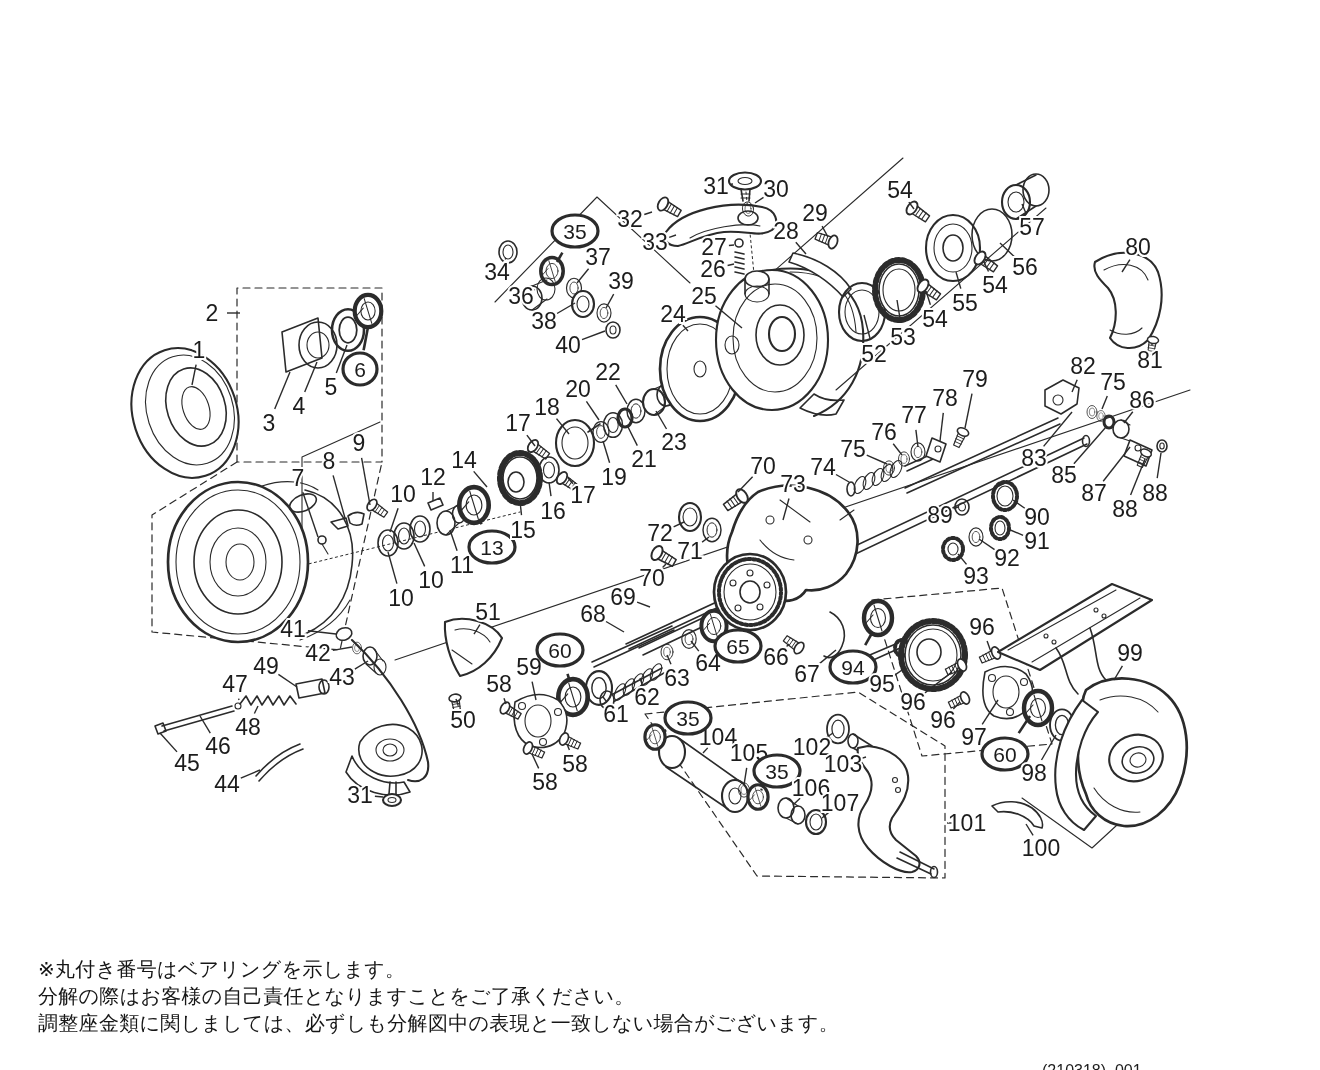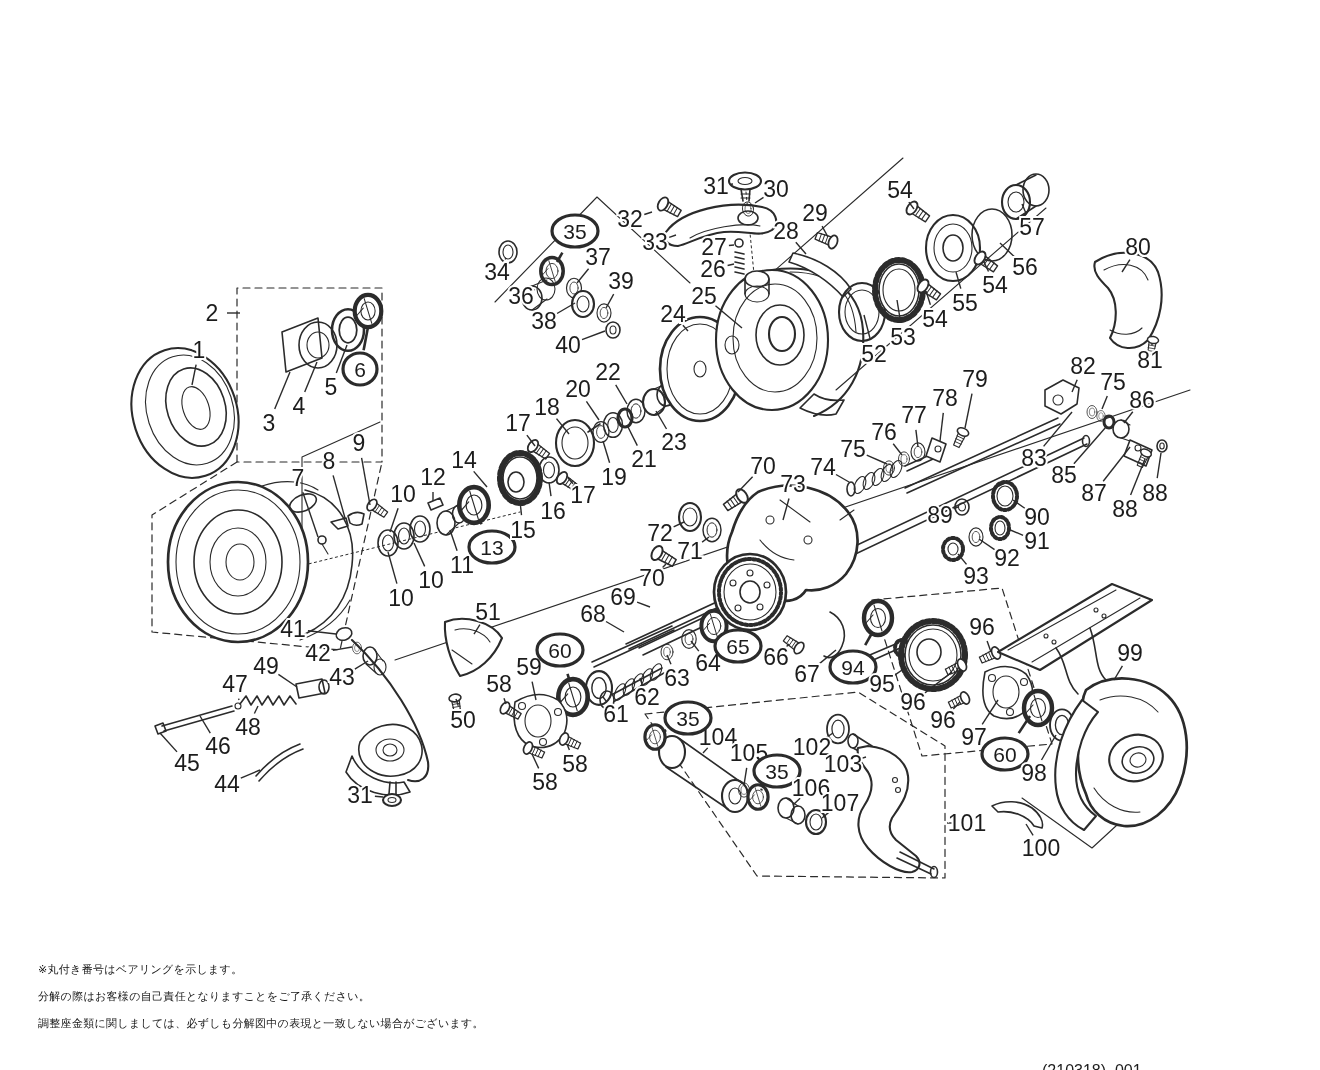--- a/index.html
+++ b/index.html
@@ -10,21 +10,21 @@
   .ln{stroke:#2b2b2b;stroke-linecap:round;stroke-linejoin:round;}
   .fn{fill:none}.fw{fill:#fff}
   .s1{stroke-width:1.1}.s15{stroke-width:1.6}.s2{stroke-width:2.1}.s25{stroke-width:2.7}
   .teeth{stroke-width:6;stroke-dasharray:3.2 3;fill:none}
   .teeth-sm{stroke-width:4;stroke-dasharray:2.4 2.4;fill:none}
   .dsh{stroke-dasharray:7 5;stroke-width:1.2}
   .dot{stroke-dasharray:2.2 3.2;stroke-width:1}
   .plbl{font-family:"Liberation Sans","DejaVu Sans",sans-serif;font-size:23px;fill:#1c1c1c;
         text-anchor:middle;paint-order:stroke;stroke:#fff;stroke-width:4px;}
   .pc{font-size:21px;stroke-width:0;}
-  #footer-notes{position:absolute;left:38px;top:956px;color:#161616;font-size:11px;line-height:27px;letter-spacing:.3px;}
+  #footer-notes{position:absolute;left:38px;top:956px;color:#161616;font-size:20px;line-height:27px;letter-spacing:.3px;}
   #doc-code{position:absolute;left:1042px;top:1062px;color:#1c1c1c;font-size:16px;
             font-family:"Liberation Sans","DejaVu Sans",sans-serif;}
 </style>
 </head>
 <body>
 
 <div id="page">
 
 <svg id="diagram-svg" width="1320" height="1070" viewBox="0 0 1320 1070" xmlns="http://www.w3.org/2000/svg">
 

